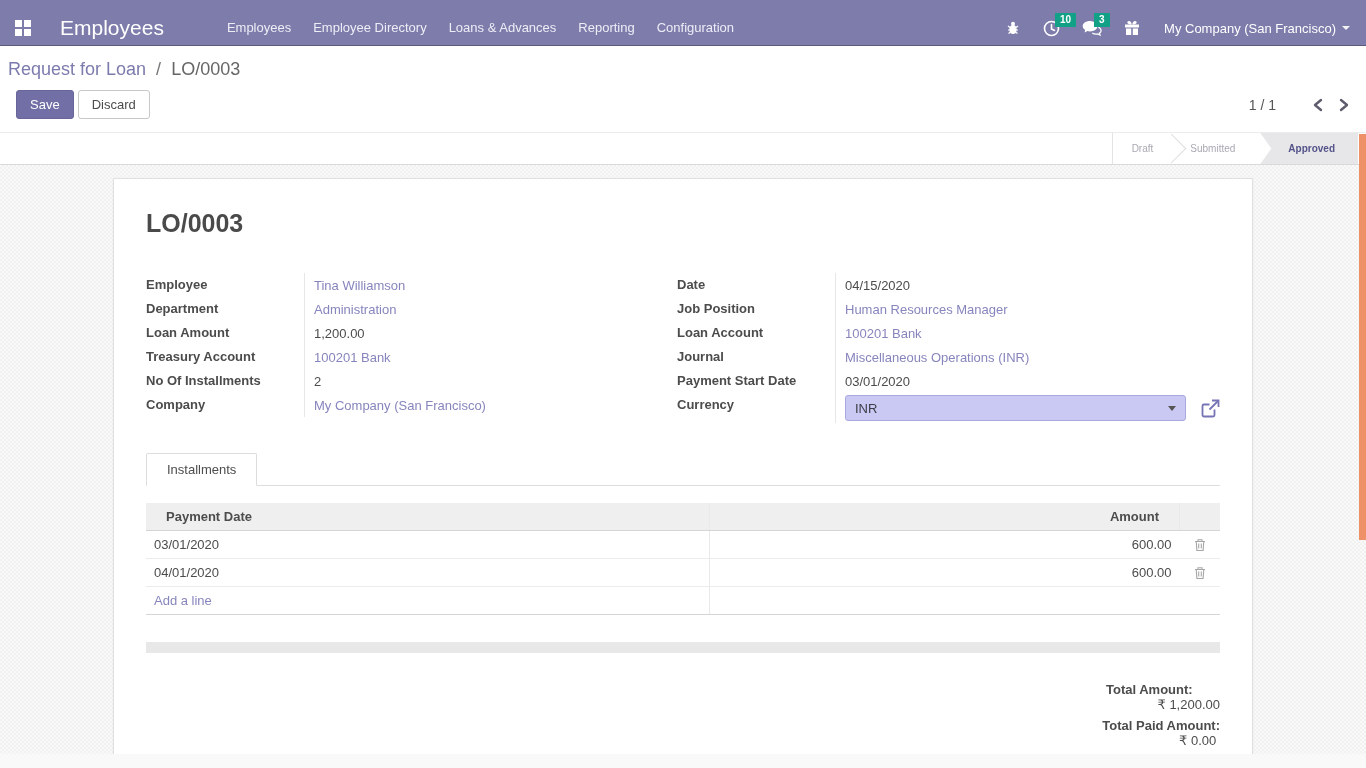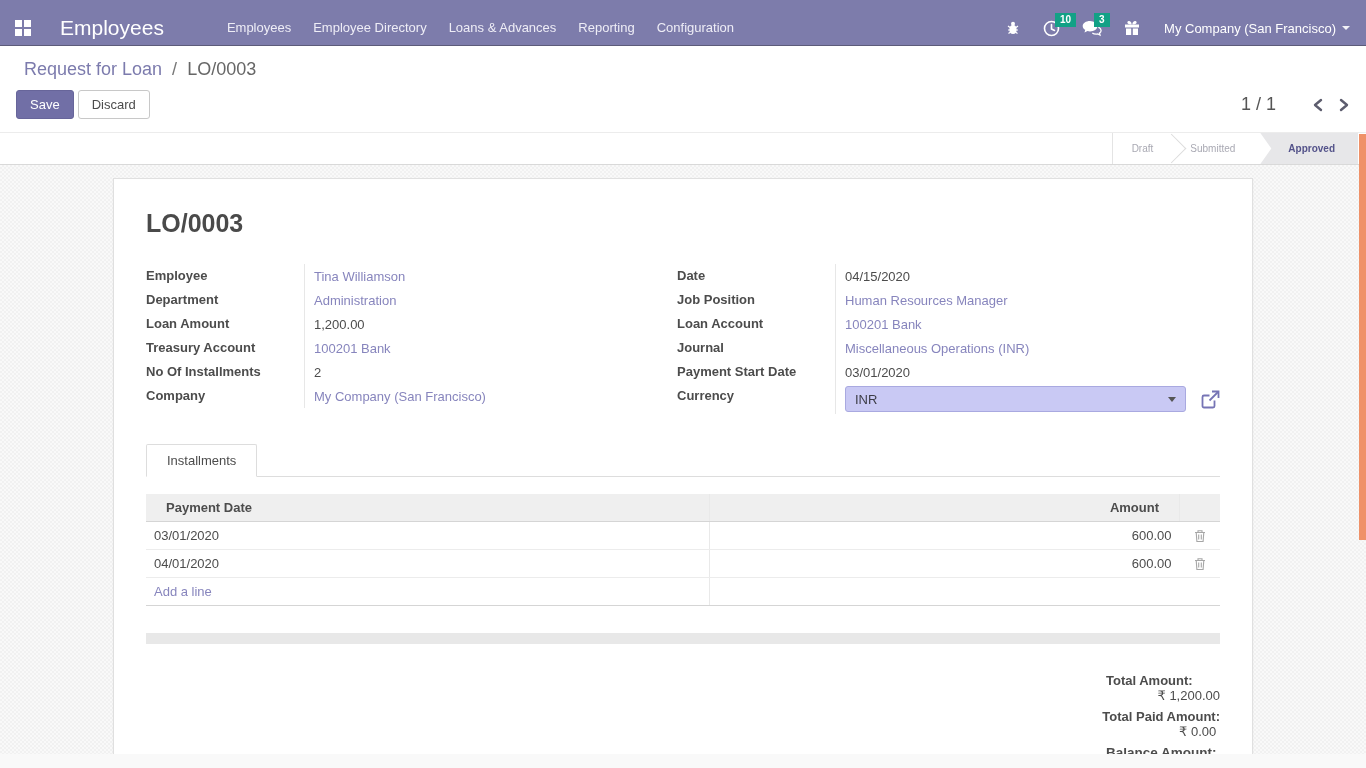--- a/index.html
+++ b/index.html
@@ -29,30 +29,30 @@
     position:absolute; top:-7px; left:12px; background:#12a186; color:#fff;
     font-size:10px; line-height:10px; padding:2px 5px; border-radius:0; font-weight:bold;
   }
   .company-menu, .user-menu { display:flex; align-items:center; margin-left:24px; cursor:pointer; white-space:nowrap; }
   .caret { width:0; height:0; border-left:4px solid transparent; border-right:4px solid transparent;
     border-top:4px solid rgba(255,255,255,.9); margin-left:6px; }
   .avatar { width:25px; height:25px; border-radius:50%; overflow:hidden; margin-right:8px; flex-shrink:0; }
 
   
   .top-panel { background:#fff; }
-  .breadcrumb-row { padding:13px 24px 4px; font-size:18px; }
+  .breadcrumb-row { padding:13px 8px 4px; font-size:18px; }
   .breadcrumb-link { color:#7c7bad; cursor:pointer; }
   .breadcrumb-sep { color:#777; margin:0 5px; }
   .breadcrumb-current { color:#666; }
   .actions-row { display:flex; align-items:center; padding:6px 16px 13px; }
   .btn { font-size:13px; padding:6px 13px; border-radius:3px; cursor:pointer; border:1px solid transparent; }
   .btn-primary { background:#716fa6; border-color:#67659a; color:#fff; }
   .btn-default { background:#fff; border-color:#c8c8c8; color:#4c4c4c; margin-left:4px; }
   .pager { margin-left:auto; display:flex; align-items:center; color:#555; }
-  .pager-count { margin-right:22px; font-size:18px; }
+  .pager-count { margin-right:22px; font-size:14px; }
   .pager-btn { cursor:pointer; margin-left:14px; display:flex; align-items:center; }
 
   
   .statusbar {
     height:33px; background:#fff; border-top:1px solid #ececec; border-bottom:1px solid #d9d9d9;
     display:flex; justify-content:flex-end; align-items:stretch; padding-right:8px; position:relative;
   }
   .status-steps { display:flex; align-items:stretch; border-left:1px solid #e4e4e4; }
   .step { display:flex; align-items:center; padding:0 19px; color:#a9a9b3; font-size:10px; cursor:pointer; white-space:nowrap; }
   .step-sep { width:21px; height:21px; border-top:1px solid #dcdcdc; border-right:1px solid #dcdcdc;
@@ -73,21 +73,21 @@
     background-size:4px 4px; background-position:0 0, 2px 2px;
   }
   .sheet {
     width:1140px; margin:13px auto 0; background:#fff; min-height:600px;
     border:1px solid #e0e0e0; box-shadow:0 1px 2px rgba(0,0,0,.05);
     padding:30px 32px 20px;
   }
   .sheet-title { font-size:25px; font-weight:bold; color:#4a4a4a; margin-bottom:26px; }
 
   .form-groups { display:flex; }
-  .form-group { flex:1; }
+  .form-group { flex:1;margin-top:9px; }
   .form-group.left { margin-right:38px; }
   .field-row { display:flex; align-items:flex-start; }
   .field-label { width:158px; flex-shrink:0; font-weight:bold; padding:4px 10px 4px 0; color:#4c4c4c; }
   .field-value { flex:1; border-left:1px solid #e7e7e7; padding:4px 0 4px 9px; min-height:24px; display:flex; align-items:center; }
   .field-link { color:#8785bd; cursor:pointer; }
   .field-text { color:#4c4c4c; }
   .currency-select {
     width:341px; height:26px; background:#c9c9f4; border:1px solid #a9a9e0; border-radius:3px;
     display:flex; align-items:center; padding:0 9px; color:#3c3c46; cursor:pointer;
   }

